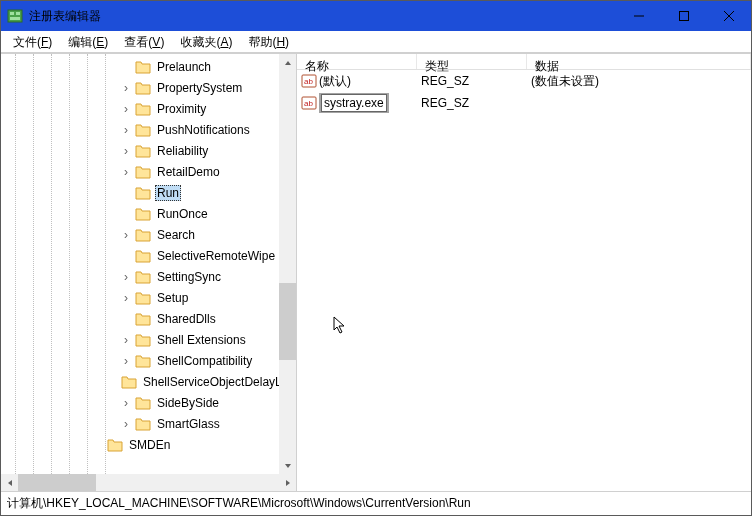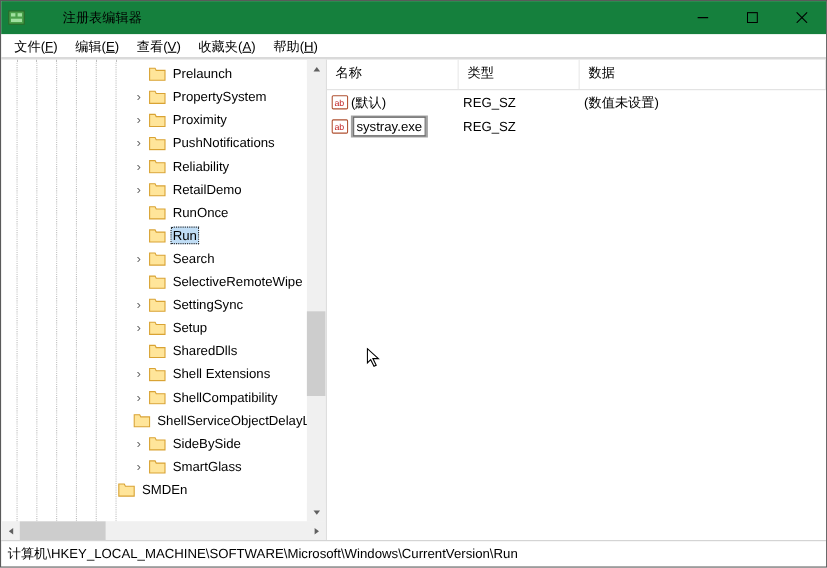--- a/index.html
+++ b/index.html
@@ -1,17 +1,17 @@
 <!DOCTYPE html>
 <html><head>
 <meta charset="utf-8">
 <style>
 * { box-sizing: border-box; margin: 0; padding: 0; }
 body { font-family: "Microsoft YaHei", "Segoe UI", sans-serif; font-size: 12px; background: #fff; width: 752px; height: 516px; overflow: hidden; border: 1px solid #5a5a5a; display: flex; flex-direction: column; }
-.titlebar { height: 30px; display: flex; align-items: center; padding: 0 0 0 6px; background: #15803d; gap: 28px; }
+.titlebar { height: 30px; display: flex; align-items: center; padding: 0 0 0 6px; background: #1d4ed8; }
 .app-icon { width: 16px; height: 16px; margin-right: 6px; }
 .title-text { flex: 1; }
 .win-controls { display: flex; }
 .win-btn { width: 45px; height: 30px; display: flex; align-items: center; justify-content: center; }
 .close-btn { width: 45px; height: 30px; display: flex; align-items: center; justify-content: center; }
 .menubar { height: 22px; display: flex; align-items: center; padding: 0 4px; border-bottom: 1px solid #d0d0d0; }
 .menu-item { padding: 0 8px; line-height: 22px; }
 .content { flex: 1; display: flex; overflow: hidden; border-top: 1px solid #d0d0d0; }
 .tree-pane { width: 296px; position: relative; overflow: hidden; border-right: 1px solid #d0d0d0; }
 .tree-inner { position: absolute; top: 0; left: 0; right: 17px; bottom: 17px; overflow: hidden; padding-top: 2px; }
@@ -23,21 +23,21 @@
 .vline { position: absolute; top: 0; bottom: 17px; width: 1px; border-left: 1px dotted #c0c0c0; }
 .hscroll { position: absolute; left: 0; right: 0; bottom: 0; height: 17px; background: #f0f0f0; display: flex; }
 .hscroll .arrow { width: 17px; height: 17px; display: flex; align-items: center; justify-content: center; background: #f0f0f0; }
 .hscroll .track { flex: 1; background: #f0f0f0; position: relative; }
 .hscroll .thumb-l { position: absolute; left: 0; top: 0; bottom: 0; width: 30%; background: #cdcdcd; }
 .vscroll { position: absolute; right: 0; top: 0; bottom: 17px; width: 17px; background: #f0f0f0; display: flex; flex-direction: column; }
 .vscroll .arrow { height: 17px; display: flex; align-items: center; justify-content: center; background: #f0f0f0; }
 .vscroll .track { flex: 1; position: relative; }
 .vscroll .thumb-r { position: absolute; top: 55%; left: 0; right: 0; height: 20%; background: #cdcdcd; }
 .list-pane { flex: 1; display: flex; flex-direction: column; position: relative; }
-.list-header { height: 28px; display: flex; border-bottom: 1px solid #e0e0e0; }
+.list-header { height: 16px; display: flex; border-bottom: 1px solid #e0e0e0; }
 .lh { padding: 4px 8px; border-right: 1px solid #e8e8e8; }
 .list-body { flex: 1; position: relative; }
 .list-row { height: 22px; display: flex; align-items: center; }
 .cell { padding: 0 4px; display: flex; align-items: center; }
 .reg-icon { width: 16px; height: 16px; margin-right: 2px; flex: 0 0 16px; }
 .edit-box { border: 2px solid #a3a3a3; padding: 0; display: inline-flex; align-items: center; height: 20px; }
 .edit-inner { border: 1px solid #666; padding: 0 2px; font-family: inherit; font-size: 12px; height: 18px; line-height: 16px; margin: 0; }
 .cursor { position: absolute; left: 36px; top: 262px; pointer-events: none; }
 .statusbar { height: 24px; border-top: 1px solid #d0d0d0; display: flex; align-items: center; padding: 0 6px; font-size: 12px; }
 .u { text-decoration: underline; }
@@ -130,28 +130,28 @@
           <svg class="folder-icon" viewBox="0 0 16 14">
             <path d="M1 3 L1 13 L15 13 L15 4 L7 4 L6 2 L1 2 Z" fill="#ffe59a" stroke="#d9a334"></path>
           </svg>
           <span class="label">RetailDemo</span>
         </div>
         <div class="tree-row" style="padding-left: 118px;">
           <span class="exp"></span>
           <svg class="folder-icon" viewBox="0 0 16 14">
             <path d="M1 3 L1 13 L15 13 L15 4 L7 4 L6 2 L1 2 Z" fill="#ffe59a" stroke="#d9a334"></path>
           </svg>
+          <span class="label sel">Run</span>
+        </div>
+        <div class="tree-row" style="padding-left: 118px;">
+          <span class="exp"></span>
+          <svg class="folder-icon" viewBox="0 0 16 14">
+            <path d="M1 3 L1 13 L15 13 L15 4 L7 4 L6 2 L1 2 Z" fill="#ffe59a" stroke="#d9a334"></path>
+          </svg>
           <span class="label">RunOnce</span>
-        </div>
-        <div class="tree-row" style="padding-left: 118px;">
-          <span class="exp"></span>
-          <svg class="folder-icon" viewBox="0 0 16 14">
-            <path d="M1 3 L1 13 L15 13 L15 4 L7 4 L6 2 L1 2 Z" fill="#ffe59a" stroke="#d9a334"></path>
-          </svg>
-          <span class="label sel">Run</span>
         </div>
         <div class="tree-row" style="padding-left: 118px;">
           <span class="exp">›</span>
           <svg class="folder-icon" viewBox="0 0 16 14">
             <path d="M1 3 L1 13 L15 13 L15 4 L7 4 L6 2 L1 2 Z" fill="#ffe59a" stroke="#d9a334"></path>
           </svg>
           <span class="label">Search</span>
         </div>
         <div class="tree-row" style="padding-left: 118px;">
           <span class="exp"></span>

